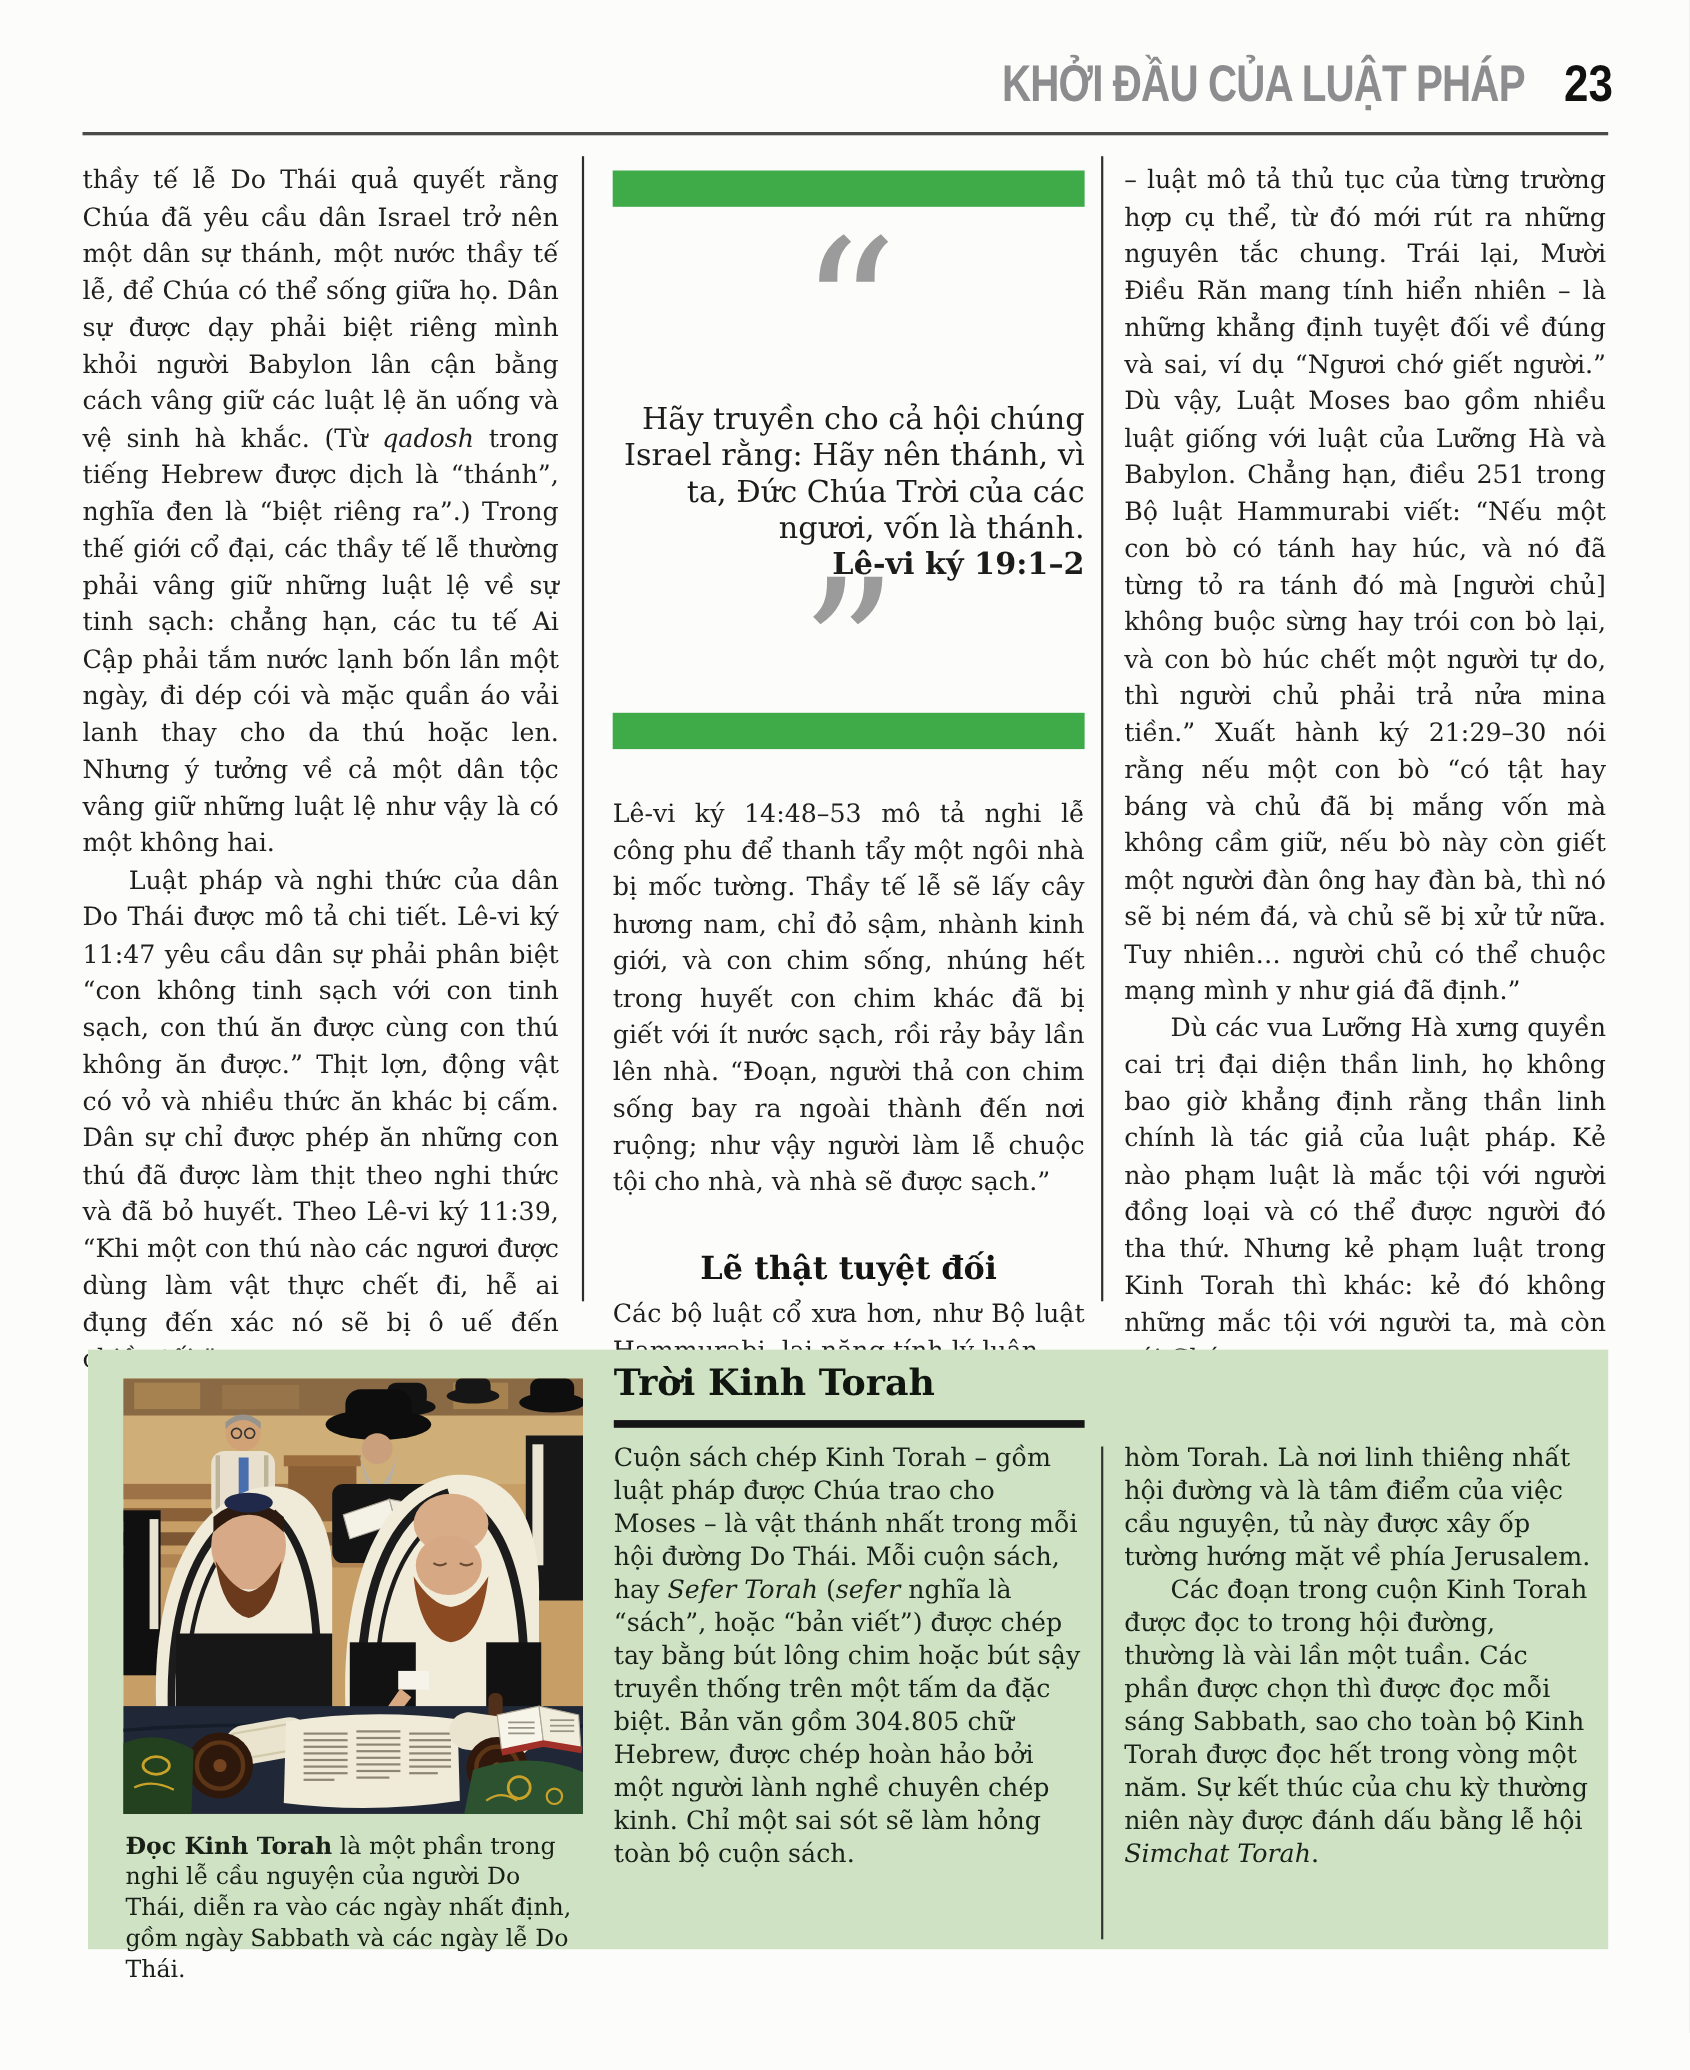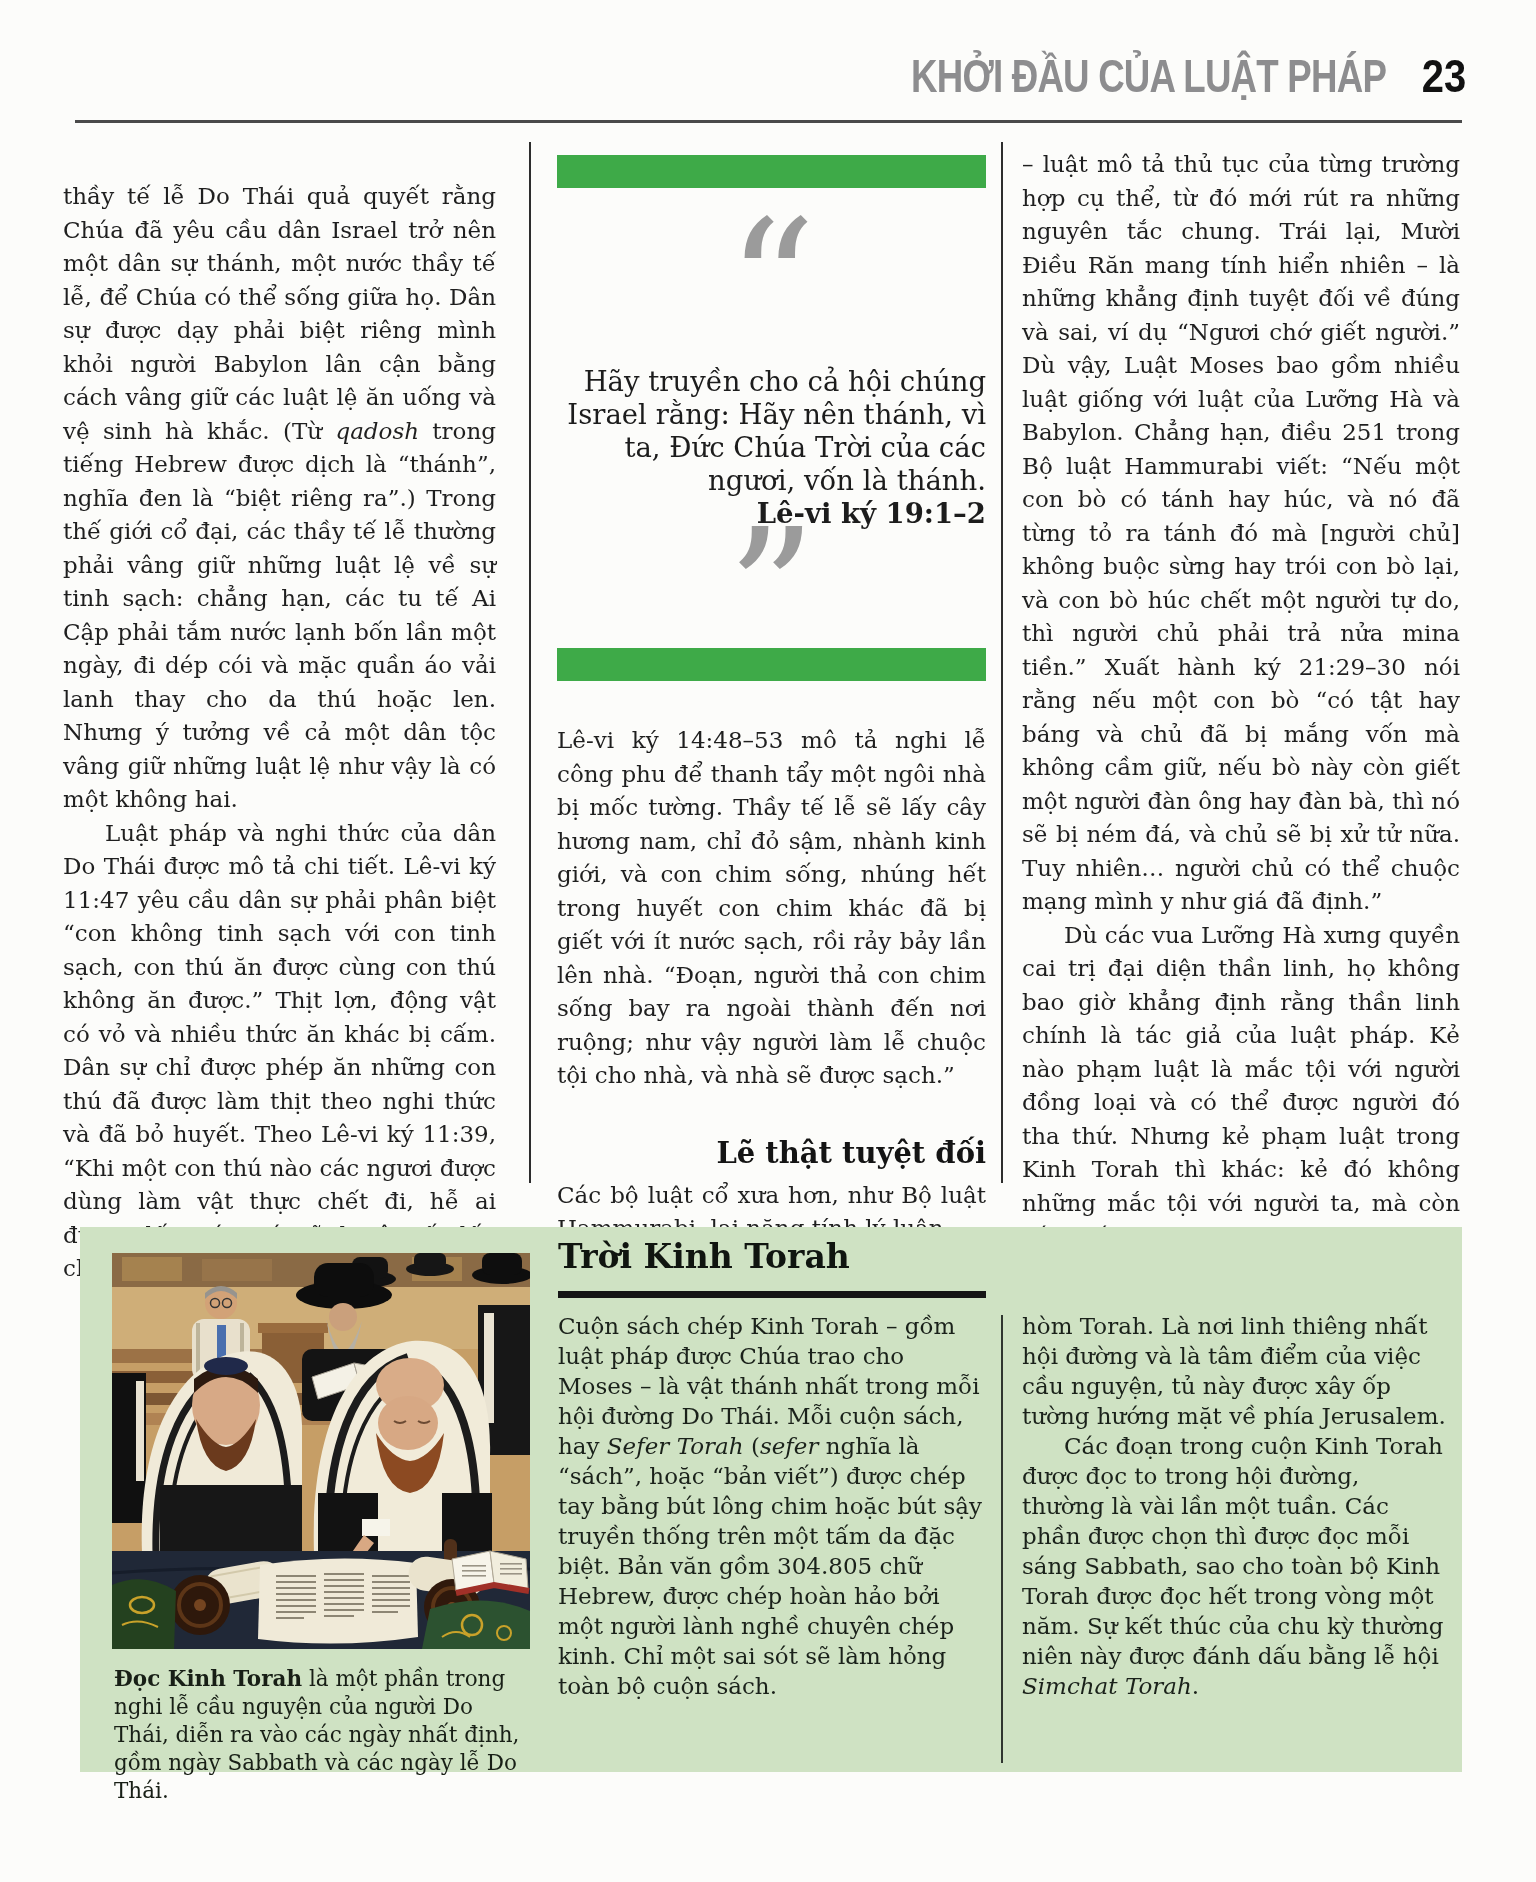--- a/index.html
+++ b/index.html
@@ -18,21 +18,21 @@
   .header-pagenum{
     font-family:"Liberation Sans","DejaVu Sans",sans-serif;font-weight:bold;
     font-size:47px;color:#111;margin-left:28px;transform:scaleX(0.85);transform-origin:100% 50%;
   }
   .header-rule{position:absolute;left:75px;top:120px;width:1387px;height:3px;background:#4a4a4a;}
   
   .bodycol{position:absolute;font-size:23px;line-height:33.5px;text-align:justify;}
   .bodycol p{margin:0;}
   .indent{text-indent:42px;}
   .it{font-style:italic;}
-  #col1{left:63px;top:148px;width:433px;margin-top:32px;}
+  #col1{left:75px;top:148px;width:433px;}
   #col3{left:1022px;top:148px;width:438px;}
   .vrule{position:absolute;width:2px;background:#2d2d2d;top:142px;height:1041px;}
   #vrule1{left:529px;}
   #vrule2{left:1001px;}
   
   .greenbar{position:absolute;left:557px;width:429px;height:33px;background:#3eaa48;}
   #gbar-top{top:155px;}
   #gbar-bottom{top:648px;}
   .qmark{
     position:absolute;left:557px;width:429px;text-align:center;
@@ -41,21 +41,21 @@
   #qopen{top:196px;}
   #qclose{top:505px;}
   .qtext{
     position:absolute;left:557px;top:365px;width:429px;text-align:right;
     font-size:27.5px;line-height:33px;color:#1c1c1c;
   }
   .qcite{font-weight:bold;}
   #col2body{left:557px;top:724px;width:429px;}
   .subhead{
     font-weight:bold;font-size:29px;line-height:32px;margin:44px 0 10px 0;
-    letter-spacing:0;color:#141414;text-align:right;
+    letter-spacing:0;color:#141414;text-align:center;
   }
   .endmark{color:#4a4a4a;font-size:21px;}
   
   .torahbox{position:absolute;left:80px;top:1227px;width:1382px;height:545px;background:#cfe2c3;}
   .box-title{
     position:absolute;left:478px;top:10px;font-weight:bold;font-size:33px;color:#101510;
   }
   .box-rule{position:absolute;left:478px;top:64px;width:428px;height:7px;background:#151515;}
   .boxcol{position:absolute;top:84px;font-size:23px;line-height:30px;text-align:left;color:#1a211a;}
   .boxcol p{margin:0;}

